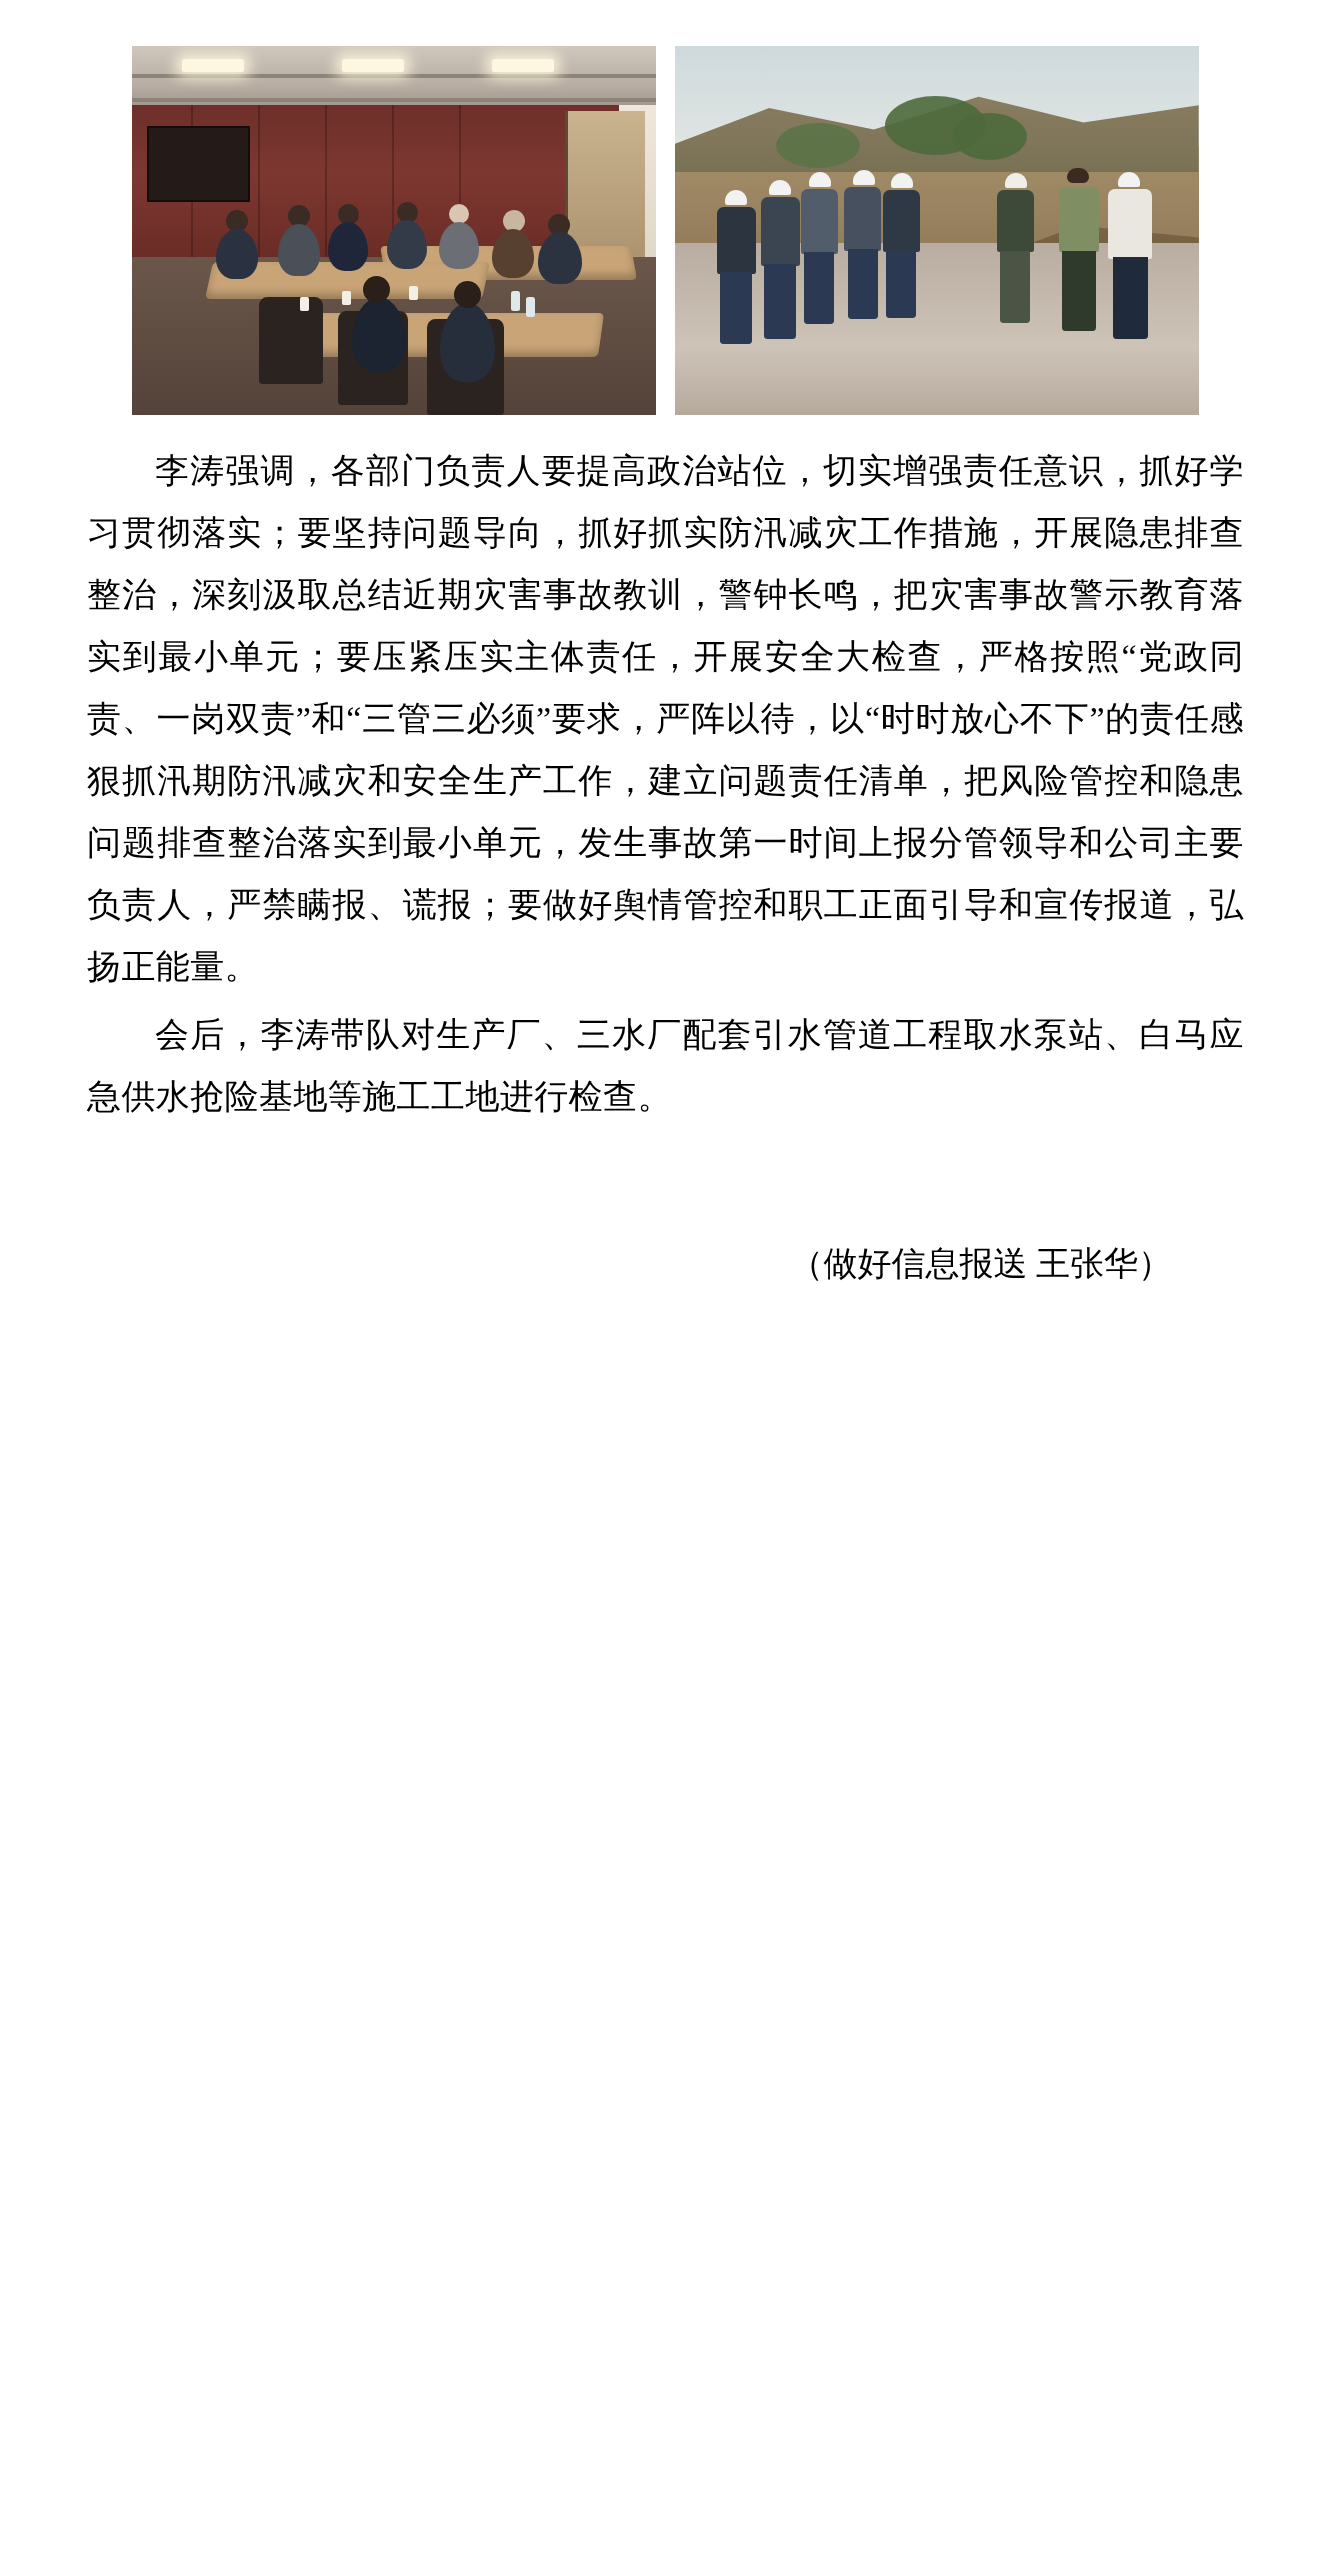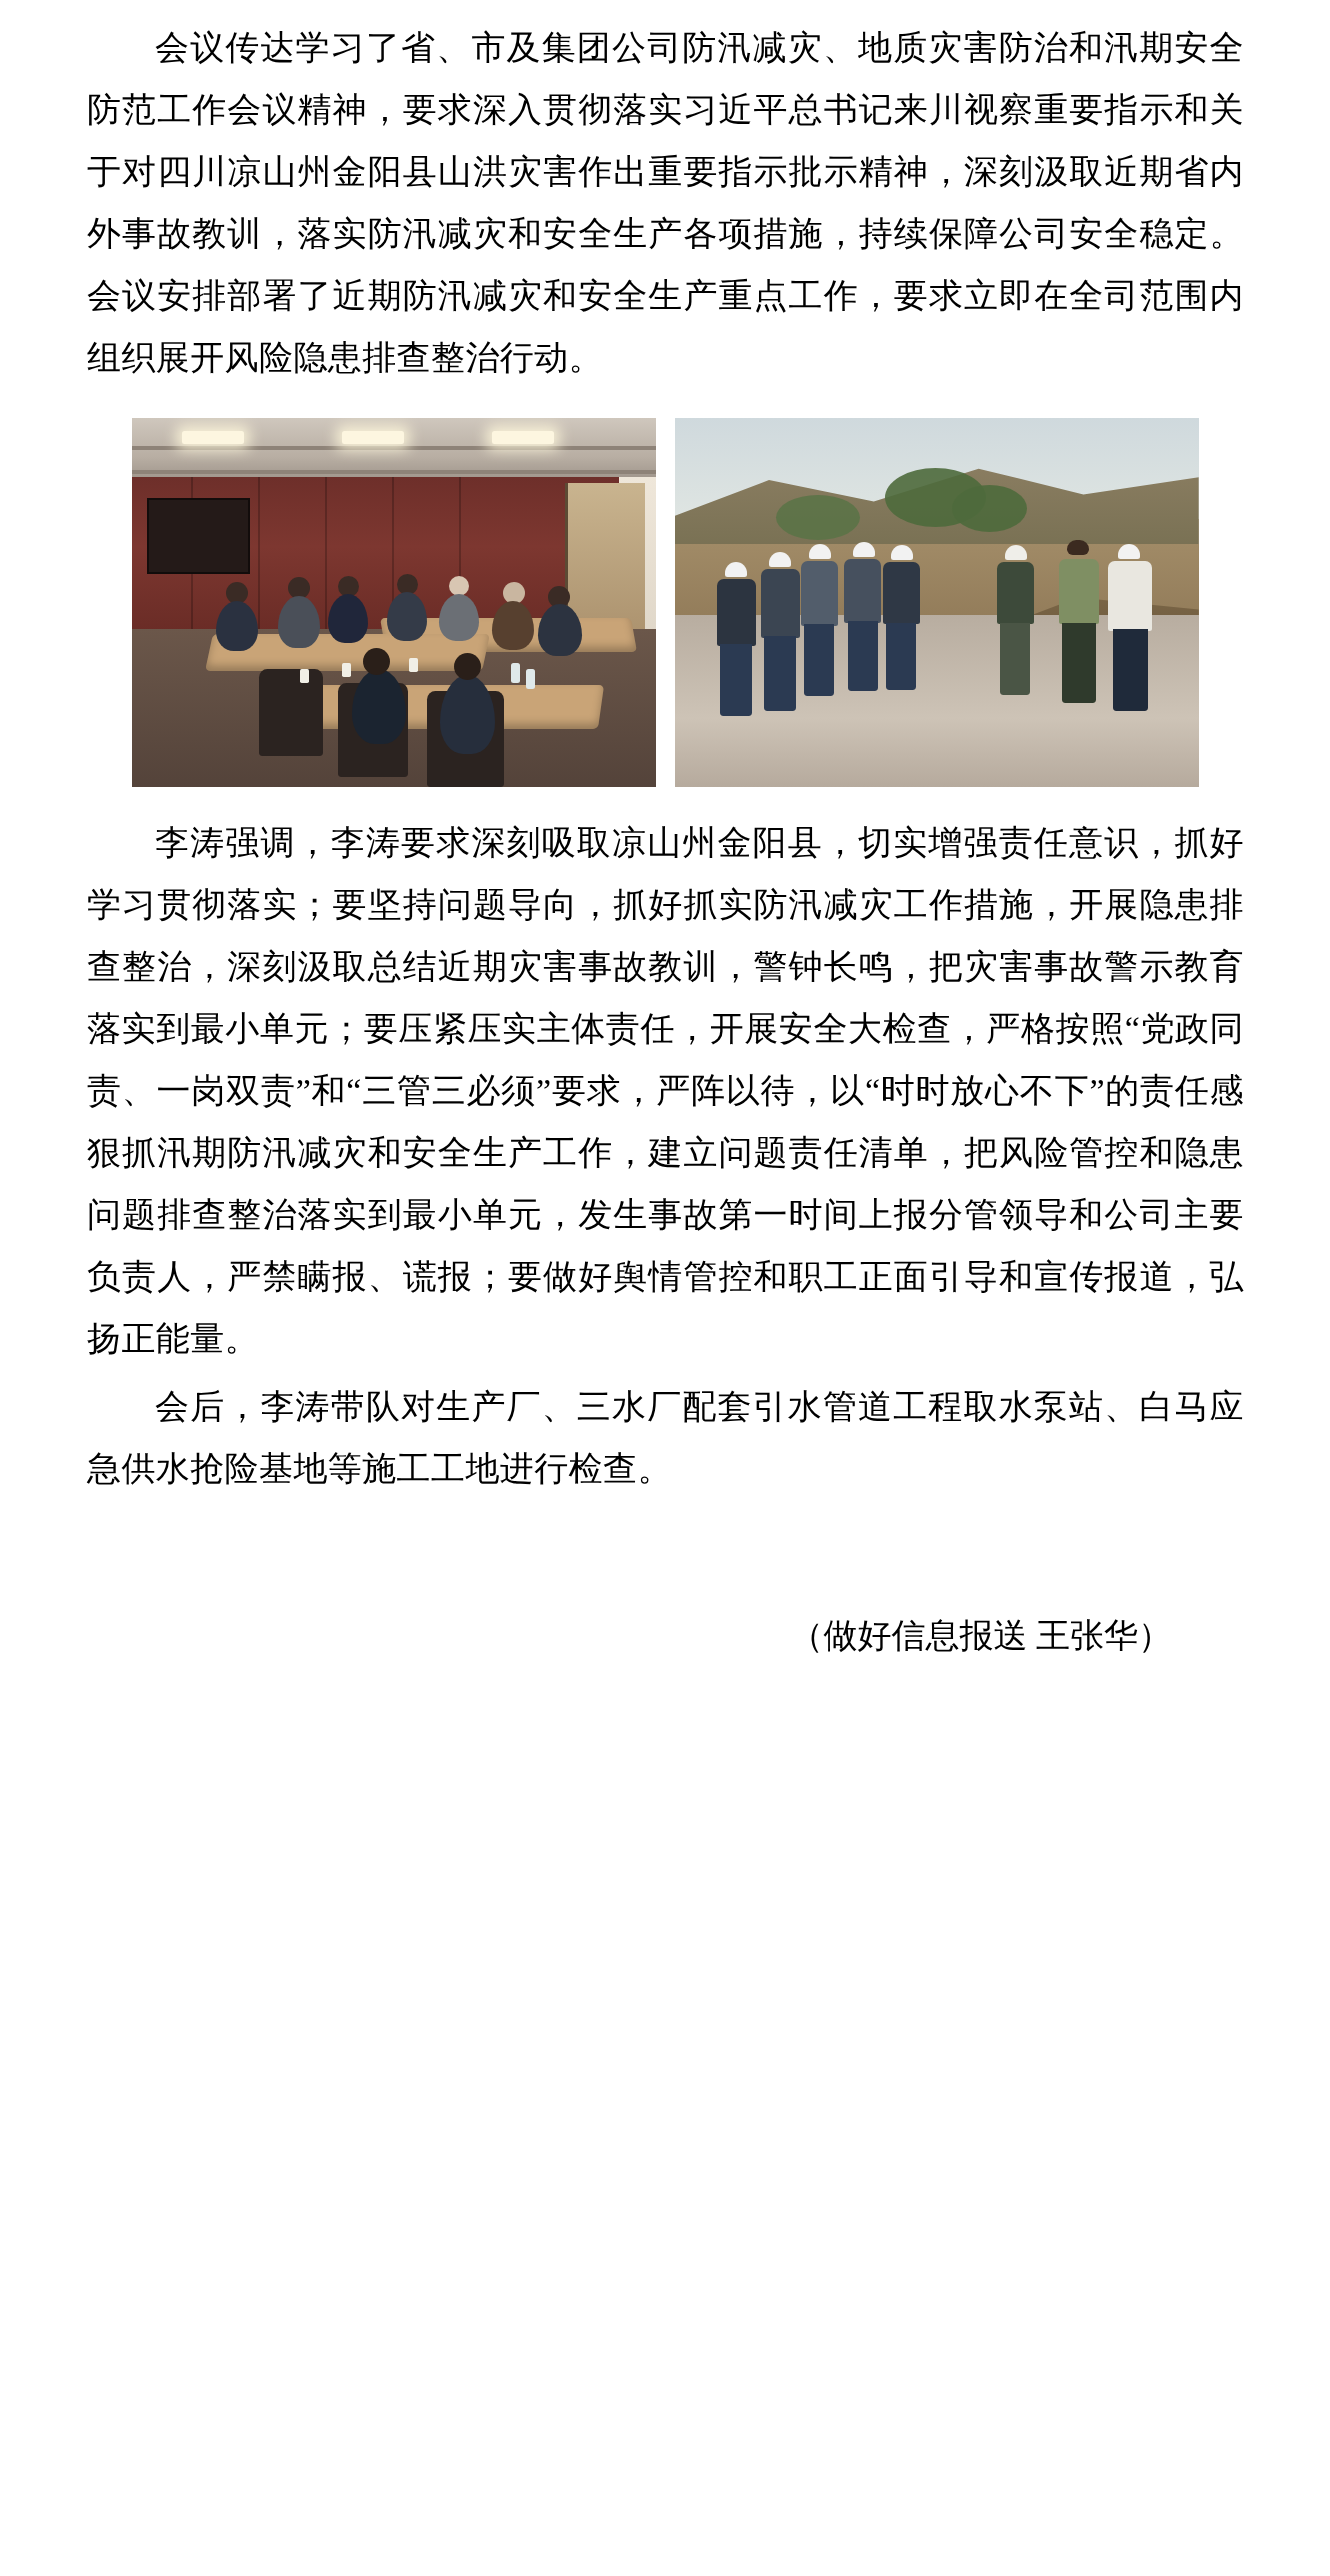--- a/index.html
+++ b/index.html
@@ -170,21 +170,20 @@
     font-family: "Liberation Serif", "DejaVu Serif", serif;
   }
 </style>
 </head>
 <body>
 
 <div class="page">
   <div class="doc-body">
 
 
-    <p class="para">会议传达学习了省、市及集团公司防汛减灾、地质灾害防治和汛期安全防范工作会议精神，要求深入贯彻落实习近平总书记来川视察重要指示和关于对四川凉山州金阳县山洪灾害作出重要指示批示精神，深刻汲取近期省内外事故教训，落实防汛减灾和安全生产各项措施，持续保障公司安全稳定。会议安排部署了近期防汛减灾和安全生产重点工作，要求立即在全司范围内组织展开风险隐患排查整治行动。</p>
 
     <div class="figure-row">
 
       <div class="figure photo-meeting">
         <div class="pm-ceiling"></div>
         <div class="pm-ceil-line" style="top:28.5px;"></div>
         <div class="pm-ceil-line" style="top:52px;"></div>
         <div class="pm-light" style="left:50px; top:13.4px;"></div>
         <div class="pm-light" style="left:210px; top:13.4px;"></div>
         <div class="pm-light" style="left:360px; top:13.4px;"></div>
@@ -296,21 +295,21 @@
 
         <div class="ps-person">
           <div class="ps-helmet" style="left:443px; top:126px;"></div>
           <div class="ps-body" style="left:433px; top:143px; width:44px; height:70px; background:#e9e7e0;"></div>
           <div class="ps-legs" style="left:438px; top:211px; width:35px; height:82px; background:#1f2a3a;"></div>
         </div>
       </div>
 
     </div>
 
-    <p class="para">李涛强调，李涛要求深刻吸取凉山州金阳县，切实增强责任意识，抓好学习贯彻落实；要坚持问题导向，抓好抓实防汛减灾工作措施，开展隐患排查整治，深刻汲取总结近期灾害事故教训，警钟长鸣，把灾害事故警示教育落实到最小单元；要压紧压实主体责任，开展安全大检查，严格按照“党政同责、一岗双责”和“三管三必须”要求，严阵以待，以“时时放心不下”的责任感狠抓汛期防汛减灾和安全生产工作，建立问题责任清单，把风险管控和隐患问题排查整治落实到最小单元，发生事故第一时间上报分管领导和公司主要负责人，严禁瞒报、谎报；要做好舆情管控和职工正面引导和宣传报道，弘扬正能量。</p>
+    <p class="para">李涛强调，各部门负责人要提高政治站位，切实增强责任意识，抓好学习贯彻落实；要坚持问题导向，抓好抓实防汛减灾工作措施，开展隐患排查整治，深刻汲取总结近期灾害事故教训，警钟长鸣，把灾害事故警示教育落实到最小单元；要压紧压实主体责任，开展安全大检查，严格按照“党政同责、一岗双责”和“三管三必须”要求，严阵以待，以“时时放心不下”的责任感狠抓汛期防汛减灾和安全生产工作，建立问题责任清单，把风险管控和隐患问题排查整治落实到最小单元，发生事故第一时间上报分管领导和公司主要负责人，严禁瞒报、谎报；要做好舆情管控和职工正面引导和宣传报道，弘扬正能量。</p>
 
     <p class="para">会后，李涛带队对生产厂、三水厂配套引水管道工程取水泵站、白马应急供水抢险基地等施工工地进行检查。</p>
 
 
     <div class="signature">（做好信息报送  王张华）</div>
   </div>
 </div>
 
 
 </body></html>

